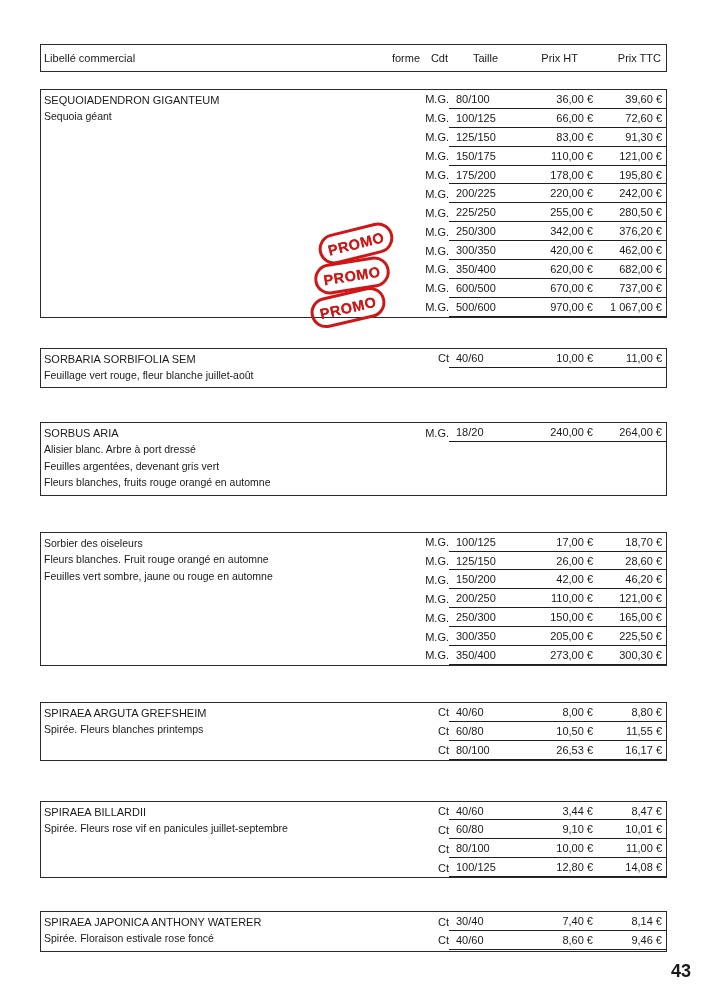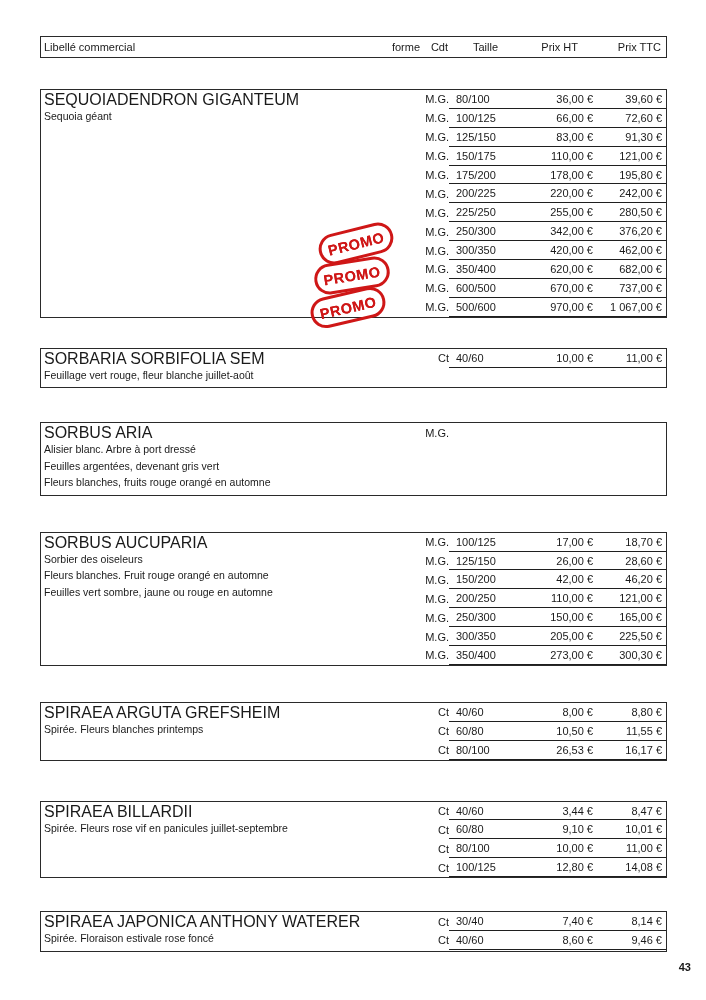--- a/index.html
+++ b/index.html
@@ -5,41 +5,41 @@
   html,body { margin:0; padding:0; background:#fff; }
   body {
     width:706px; height:1000px; position:relative;
     font-family:"Liberation Sans", sans-serif;
     color:#1a1a1a; overflow:hidden;
   }
   .sheet { position:absolute; inset:0; }
 
   
   .thead {
-    position:absolute; left:40px; top:36px; width:627px; height:22px;
+    position:absolute; left:40px; top:44px; width:627px; height:28px;
     border:1.5px solid #2a2a2a; box-sizing:border-box;
     display:grid; grid-template-columns:341px 38px 28px 62px 82px 73px;
     align-items:center; font-size:11px; line-height:11px;
   }
   .h-name  { padding-left:3px; }
   .h-forme { text-align:right; }
   .h-cdt   { text-align:right; }
   .h-taille{ padding-left:25px; }
   .h-ht    { text-align:right; padding-right:14px; }
   .h-ttc   { text-align:right; padding-right:4px; box-sizing:border-box; }
 
   
   #blocks { position:absolute; left:40px; top:66px; width:627px; }
   .block {
     width:627px; box-sizing:border-box;
     border:1.5px solid #2a2a2a;
     display:flex; position:relative; overflow:visible;
   }
   .block-left  { width:342px; box-sizing:border-box; padding:2px 4px 4px 3px; }
-  .b-title { font-size:16px; line-height:16px; white-space:nowrap; }
+  .b-title { font-size:11px; line-height:16px; white-space:nowrap; }
   .b-desc  { font-size:10.5px; line-height:16.5px; white-space:nowrap; }
   .block-right { width:282px; box-sizing:border-box; }
 
   .prow {
     display:grid; grid-template-columns:38px 28px 1fr;
     height:18.9px; font-size:11px; align-items:center;
   }
   .c-forme { }
   .c-cdt   { text-align:right; }
   .prow-line {
@@ -59,21 +59,21 @@
     display:flex; align-items:center; justify-content:center;
     background:rgba(255,255,255,.0);
     text-shadow:0 0 .4px #cf1717;
   }
   .promo.s1 { left:277px; top:138px; transform:rotate(-14deg); }
   .promo.s2 { left:273px; top:170px; transform:rotate(-9deg); }
   .promo.s3 { left:269px; top:202px; transform:rotate(-13deg); }
 
   .pageno {
     position:absolute; right:15px; top:961px;
-    font-size:11px; font-weight:700;
+    font-size:18px; font-weight:700;
   }
 </style>
 </head>
 <body>
 
 <div class="sheet">
 
   <div class="thead">
     <span class="h-name">Libellé commercial</span>
     <span class="h-forme">forme</span>
@@ -224,26 +224,30 @@
         <div class="block-left">
           <div class="b-title">SORBUS ARIA</div>
           <div class="b-desc">Alisier blanc. Arbre à port dressé</div>
           <div class="b-desc">Feuilles argentées, devenant gris vert</div>
           <div class="b-desc">Fleurs blanches, fruits rouge orangé en automne</div>
         </div>
         <div class="block-right">
           <div class="prow">
             <span class="c-forme"></span>
             <span class="c-cdt">M.G.</span>
+            <span class="prow-line">
+              <span class="c-taille">18/20</span>
+              <span class="c-ht">240,00 €</span>
+              <span class="c-ttc">264,00 €</span>
+            </span>
           </div>
         </div>
       </div>
       <div class="block" style="margin-top: 36px;">
         <div class="block-left">
-          <div class="b-title">SORBUS AUCUPARIA</div>
           <div class="b-desc">Sorbier des oiseleurs</div>
           <div class="b-desc">Fleurs blanches. Fruit rouge orangé en automne</div>
           <div class="b-desc">Feuilles vert sombre, jaune ou rouge en automne</div>
         </div>
         <div class="block-right">
           <div class="prow">
             <span class="c-forme"></span>
             <span class="c-cdt">M.G.</span>
             <span class="prow-line">
               <span class="c-taille">100/125</span>

